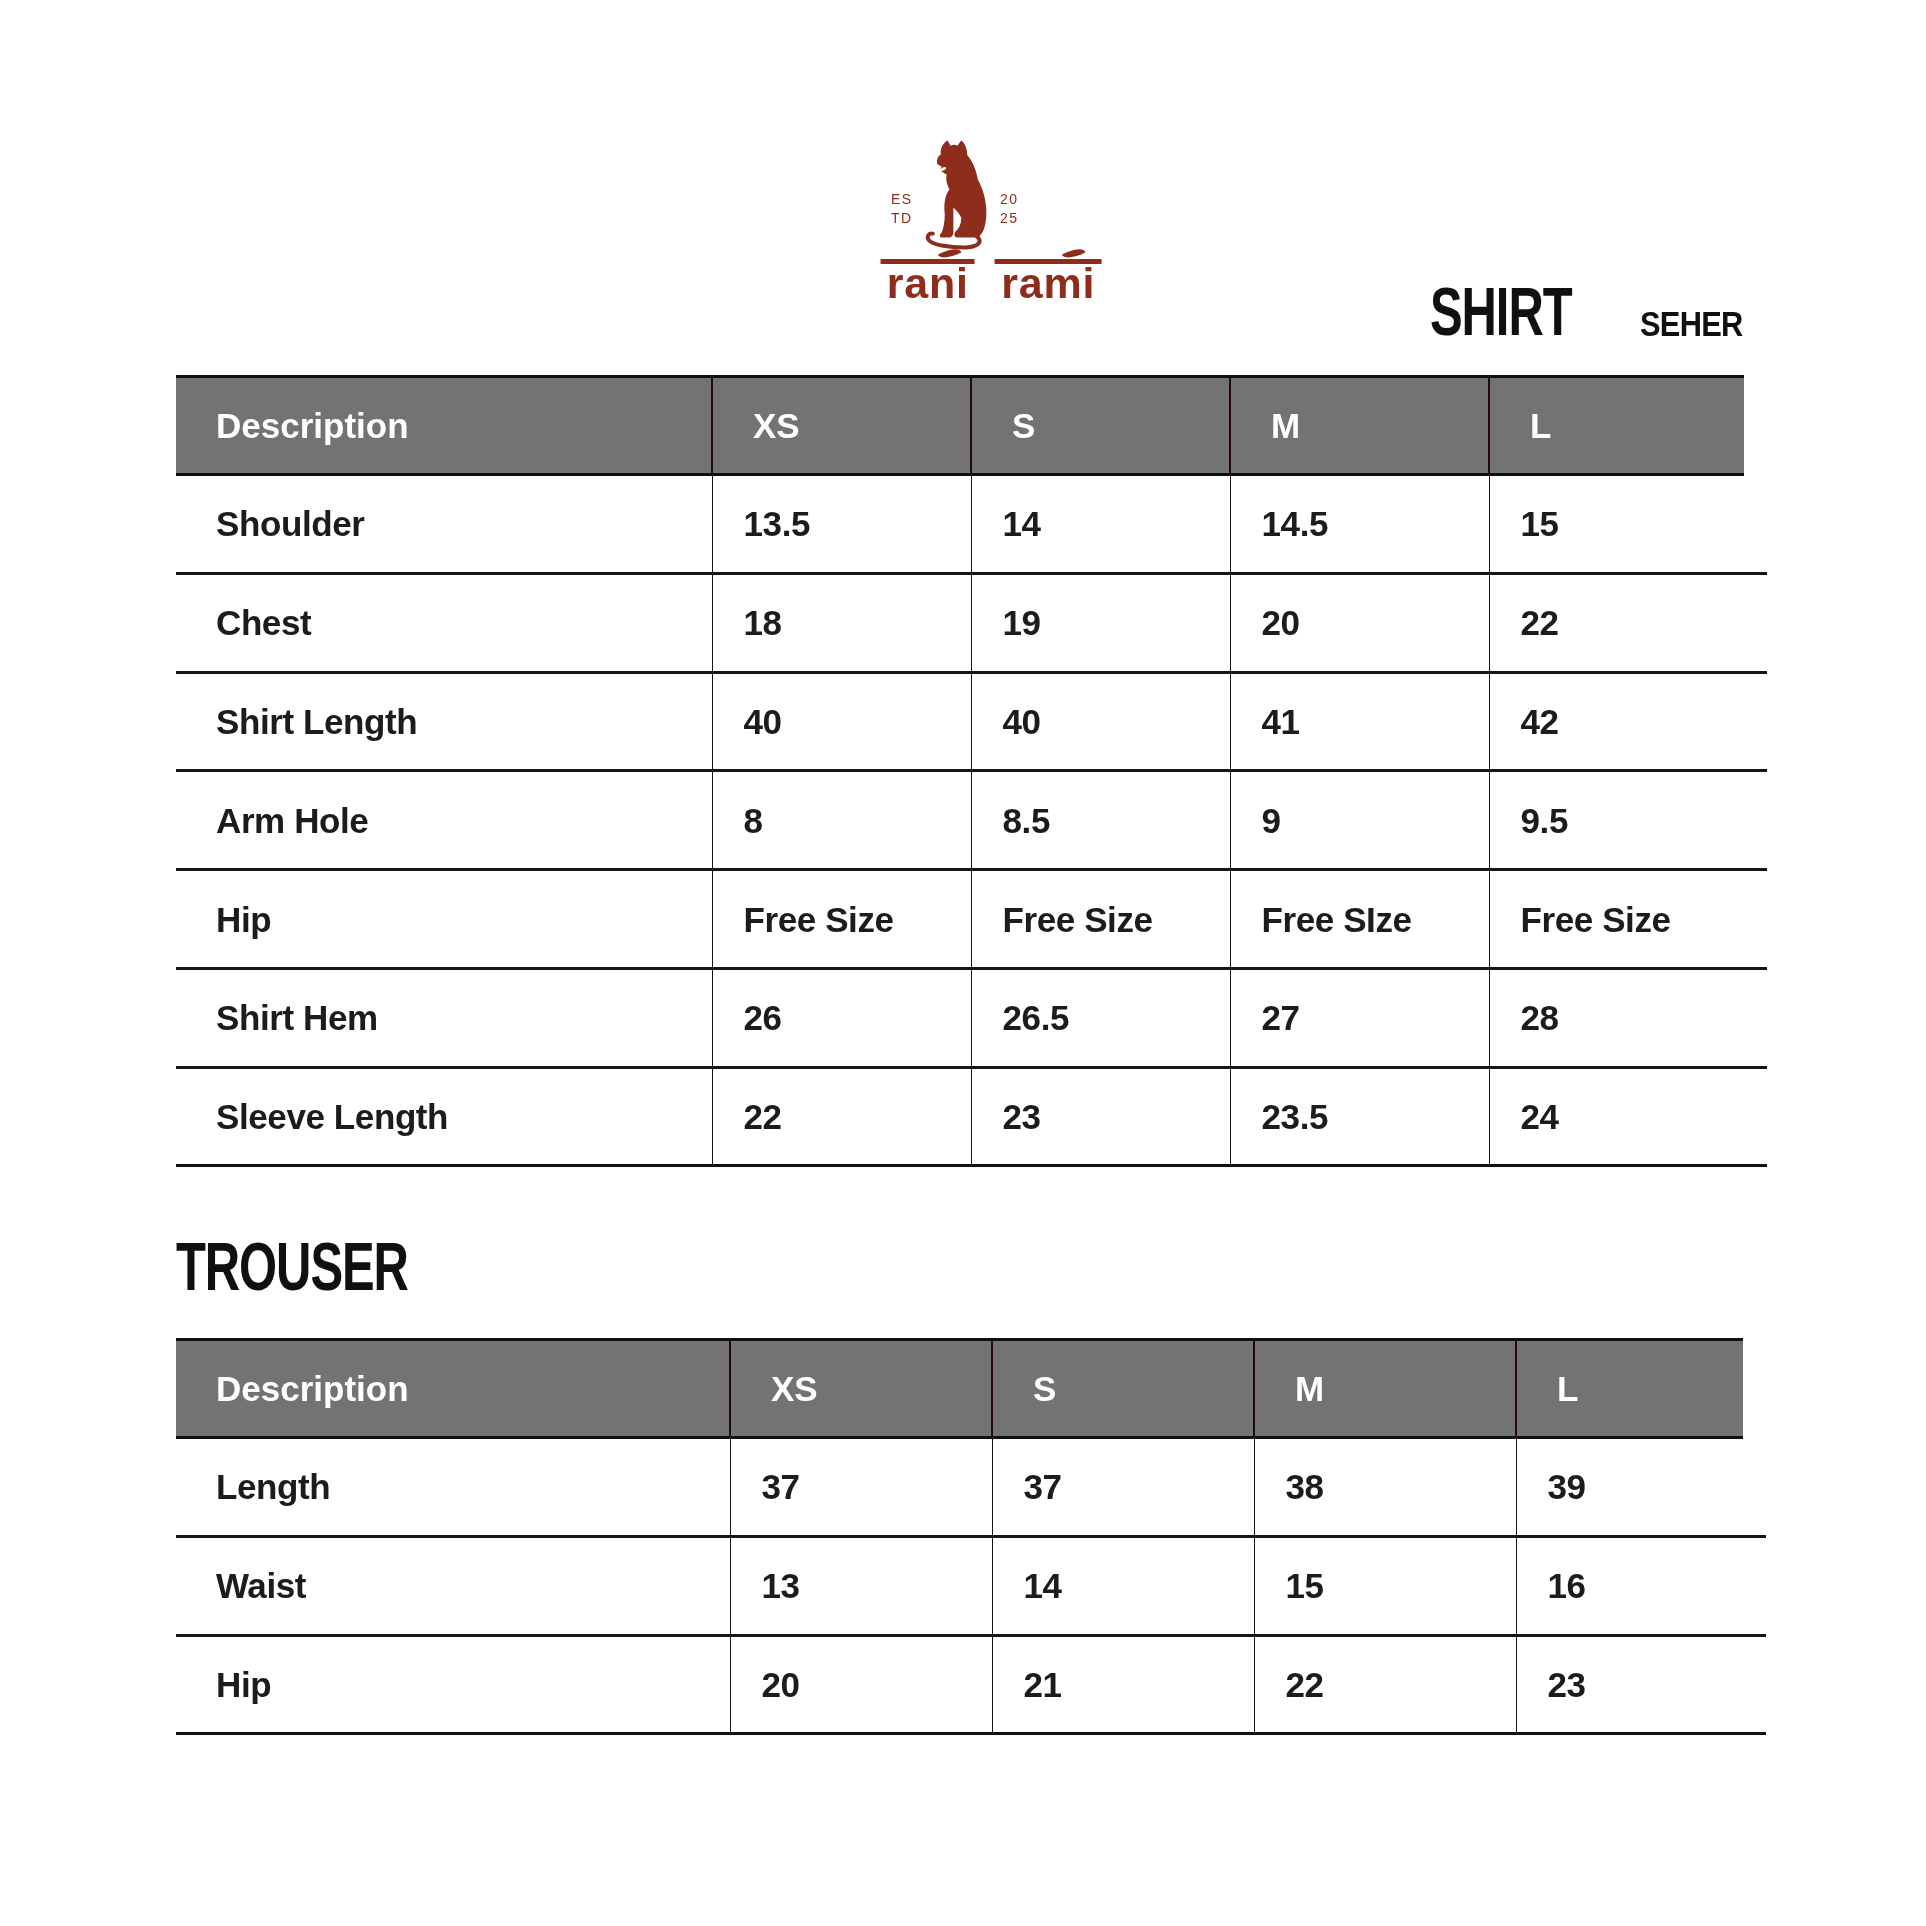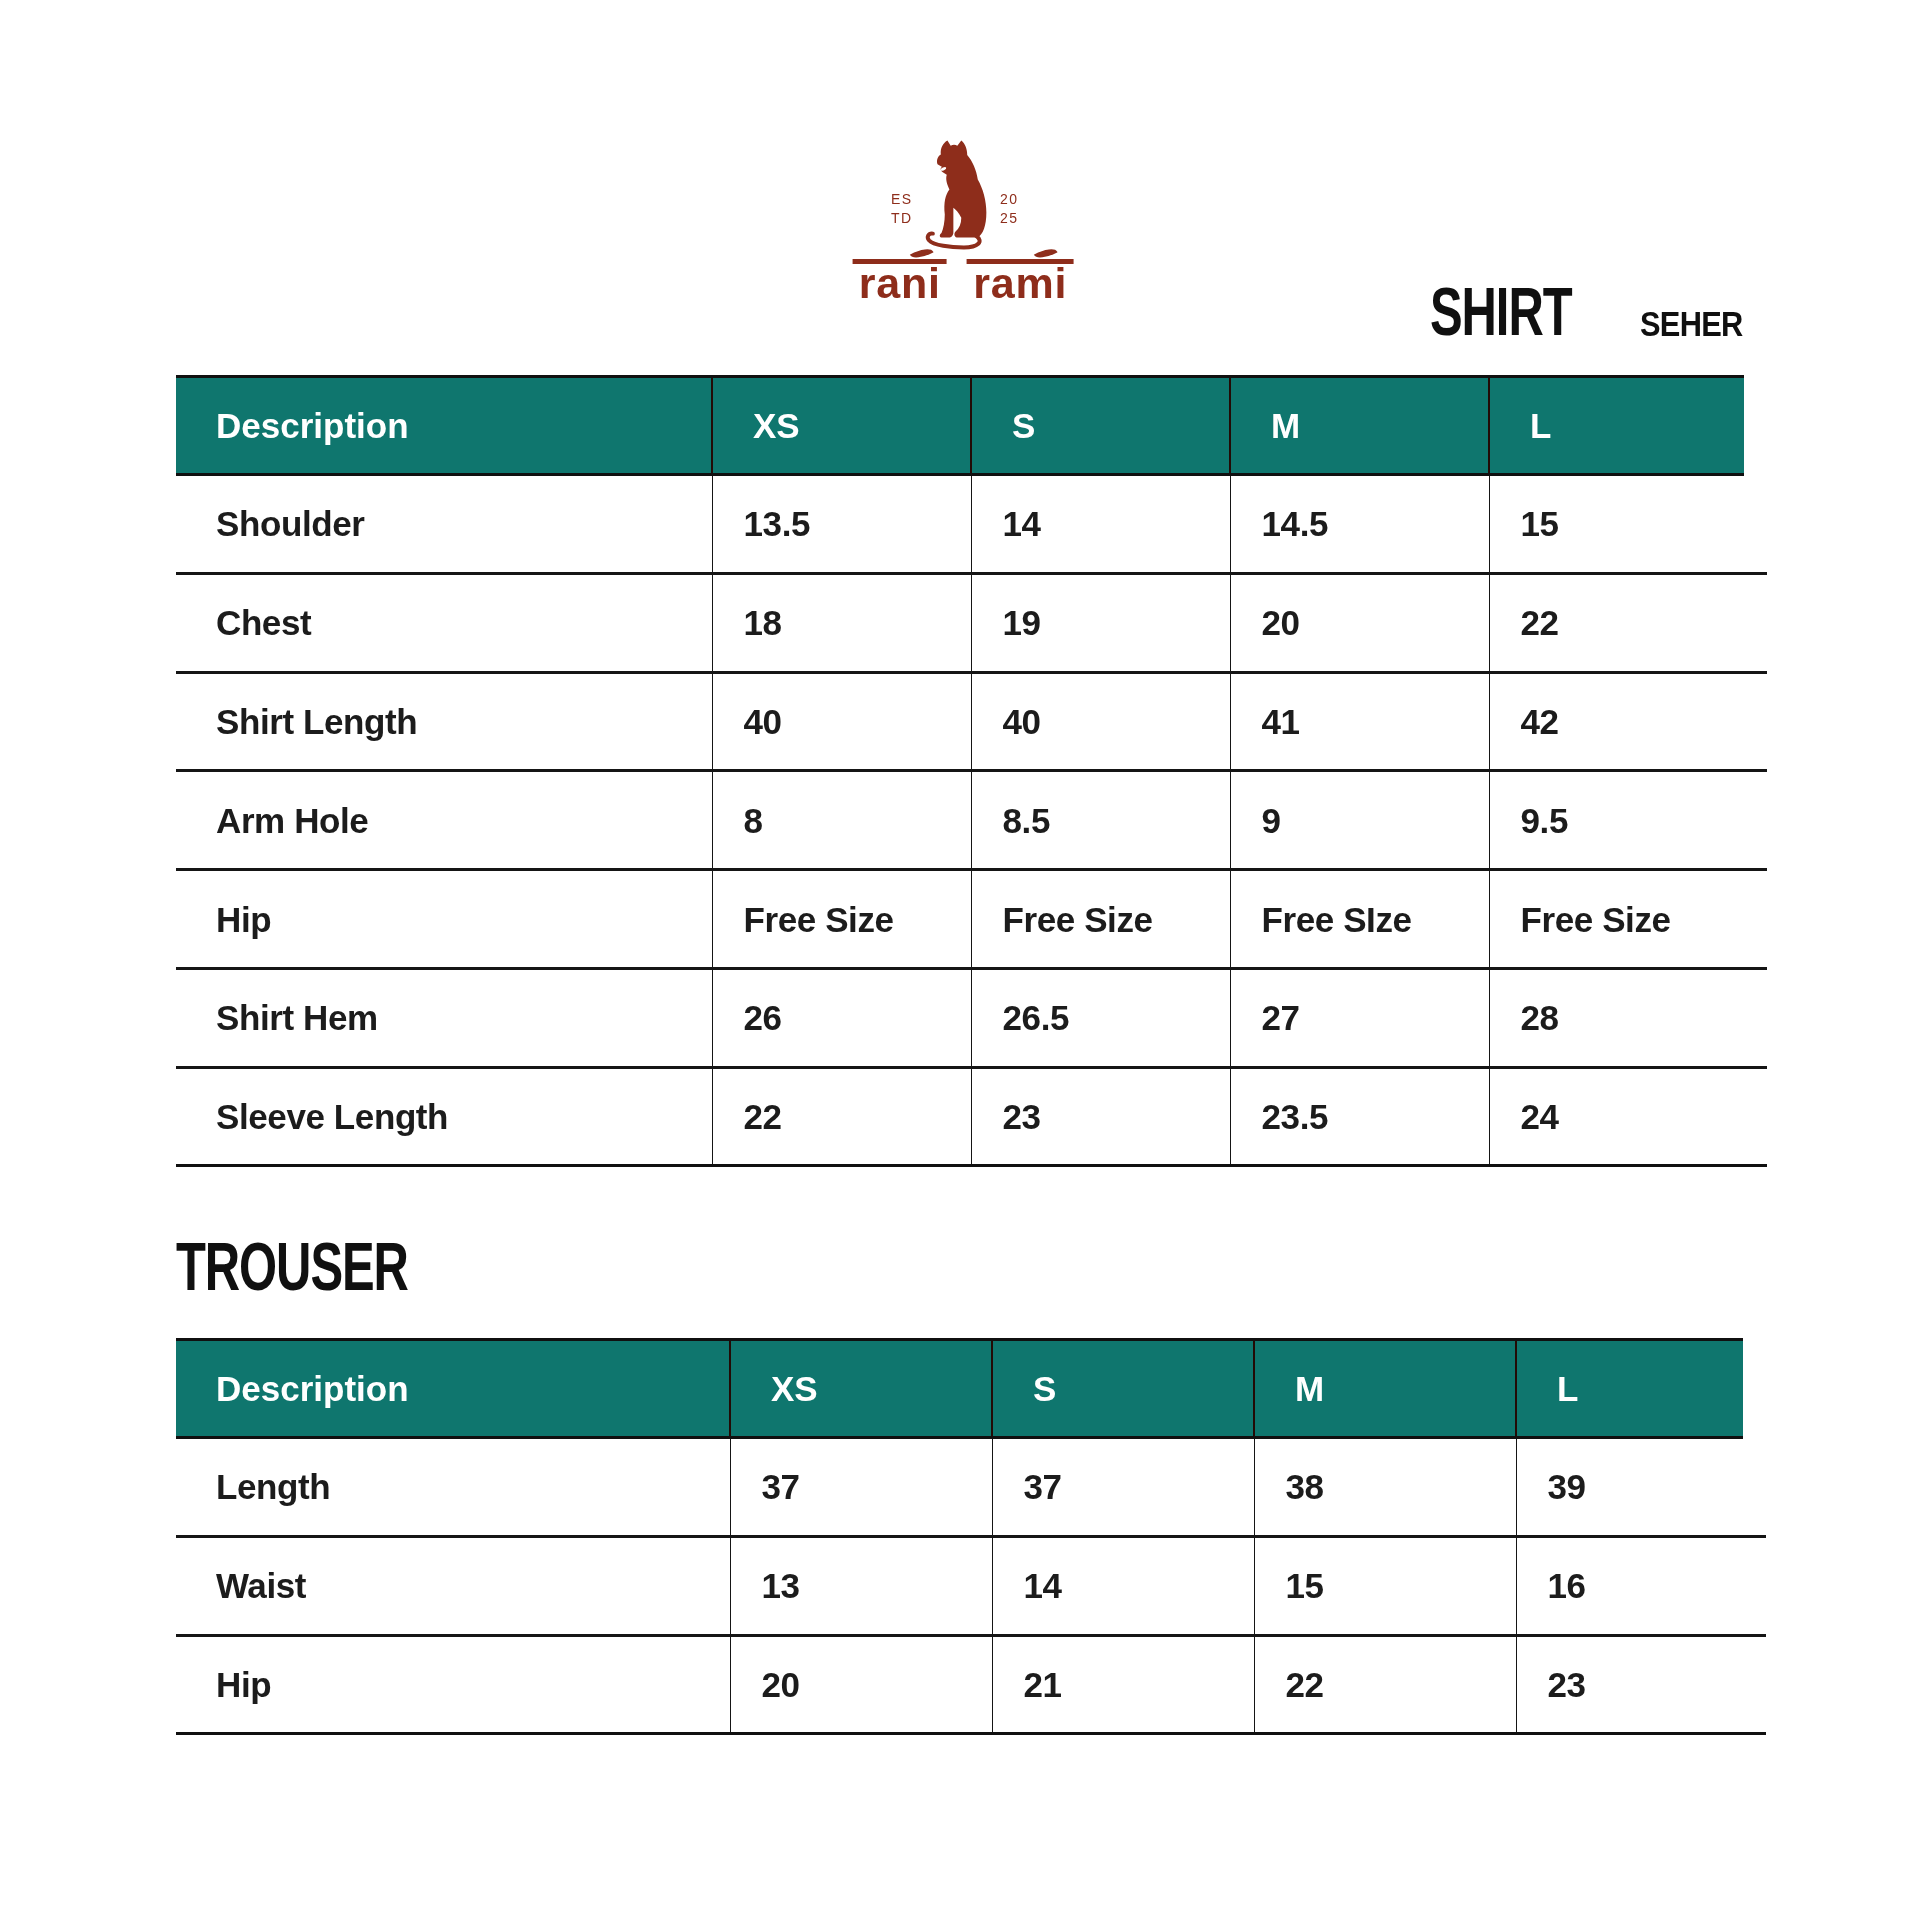--- a/index.html
+++ b/index.html
@@ -9,21 +9,21 @@
     color:#161616;overflow:hidden;
   }
 
   
   .logo{position:absolute;top:0;left:0;width:1684px;height:362px;}
   .tiger-wrap{position:absolute;left:923px;top:137px;width:66px;height:116px;}
   .estd{position:absolute;left:891px;top:190px;font-size:14px;line-height:1.35;
         letter-spacing:1.5px;color:#8E2D1B;font-weight:400;}
   .year{position:absolute;left:1000px;top:190px;font-size:14px;line-height:1.35;
         letter-spacing:1.5px;color:#8E2D1B;font-weight:400;}
-  .wordmark{position:absolute;top:259px;left:963px;transform:translateX(-50%);
+  .wordmark{position:absolute;top:259px;left:991px;transform:translateX(-50%);
             display:flex;gap:20px;}
   .word{position:relative;border-top:5.4px solid #8E2D1B;padding:0 6.2px 3.1px 6.2px;
         font-weight:bold;font-size:43px;line-height:0.92;color:#8E2D1B;
         letter-spacing:0.8px;}
   .leaf{position:absolute;top:-15.4px;right:16%;width:21.6px;height:8.5px;background:#8E2D1B;
         border-radius:0 100% 0 100%;transform:rotate(-28deg);}
 
   
   .row-titles{position:absolute;top:284px;left:176px;right:183px;
               display:flex;justify-content:flex-end;align-items:flex-end;}
@@ -32,21 +32,21 @@
   .style-name{font-size:35px;font-weight:bold;letter-spacing:-0.8px;line-height:0.9;
               transform:scaleX(0.88);transform-origin:right bottom;color:#101010;}
   .trouser-title{position:absolute;top:1239px;left:176px;}
 
   
   .size-table{position:absolute;left:176px;width:1590px;border-collapse:collapse;
               table-layout:fixed;}
   .tbl-shirt{top:375px;}
   .tbl-trouser{top:1338px;}
   .size-table th{
-    background:#0f766e;color:#ffffff;font-weight:bold;font-size:35px;
+    background:#737373;color:#ffffff;font-weight:bold;font-size:35px;
     text-align:left;padding:25px 0 25px 40px;line-height:45px;
     border-top:3.9px solid #101010;border-bottom:3.9px solid #101010;
   }
   .size-table th:first-child{padding-left:40px;}
   .size-table th + th{border-left:2.3px solid #230a05;}
   .size-table th.cap{background:transparent;border:none;padding:0;}
   .size-table td{
     font-size:35px;font-weight:700;color:#1c1c1c;letter-spacing:-0.4px;
     padding:25.4px 0 25.4px 31px;line-height:45px;
     border-bottom:3.1px solid #151515;

